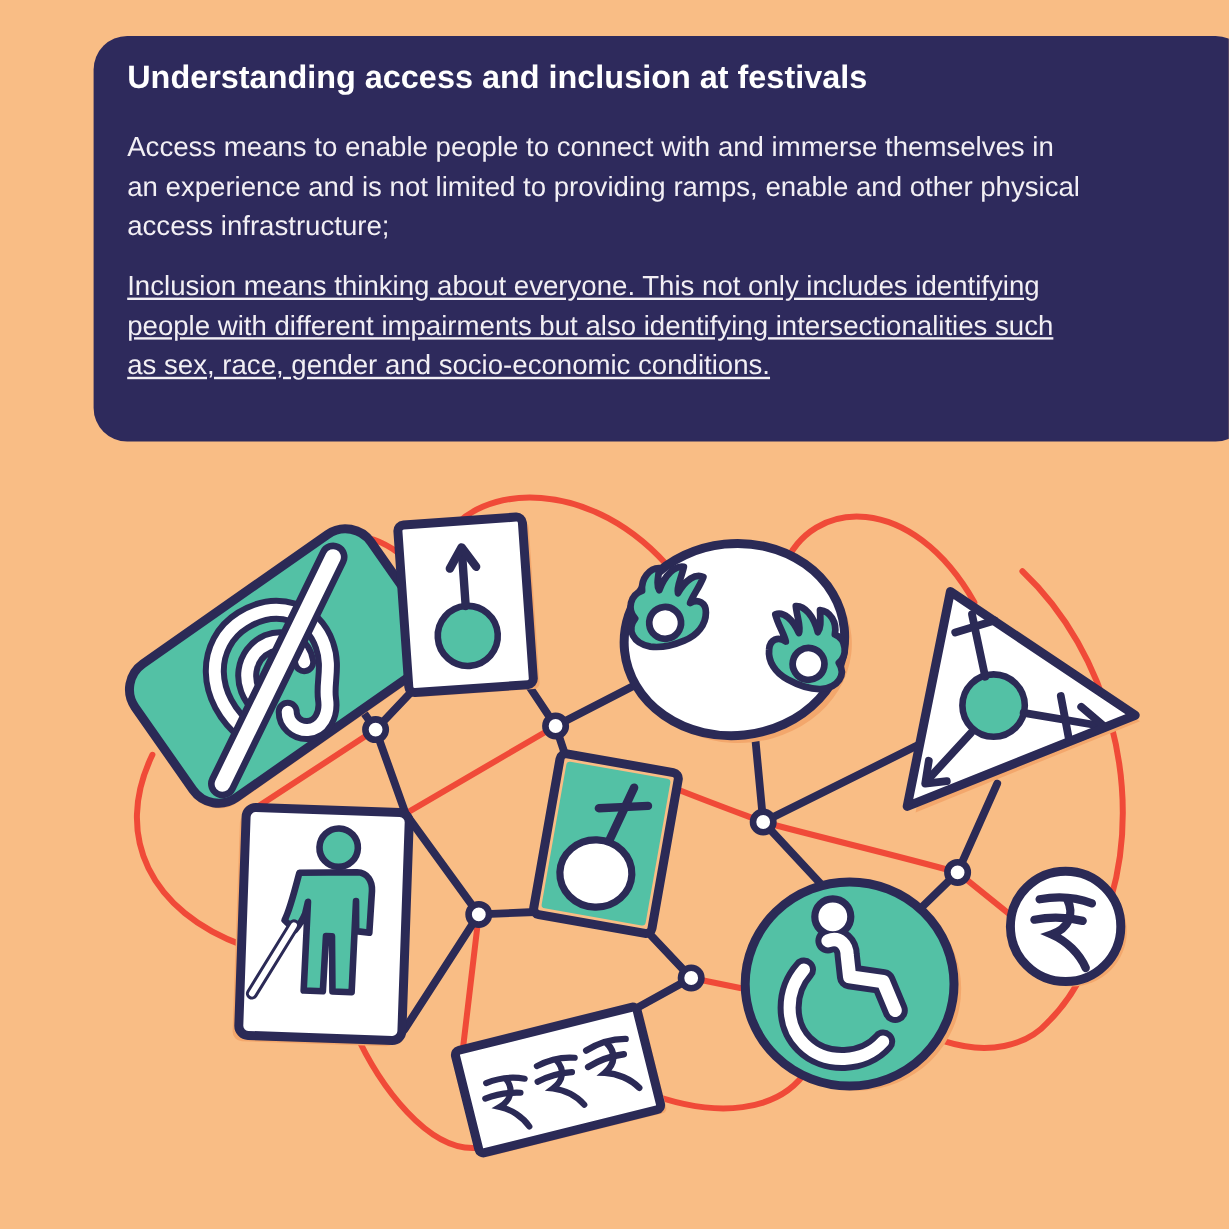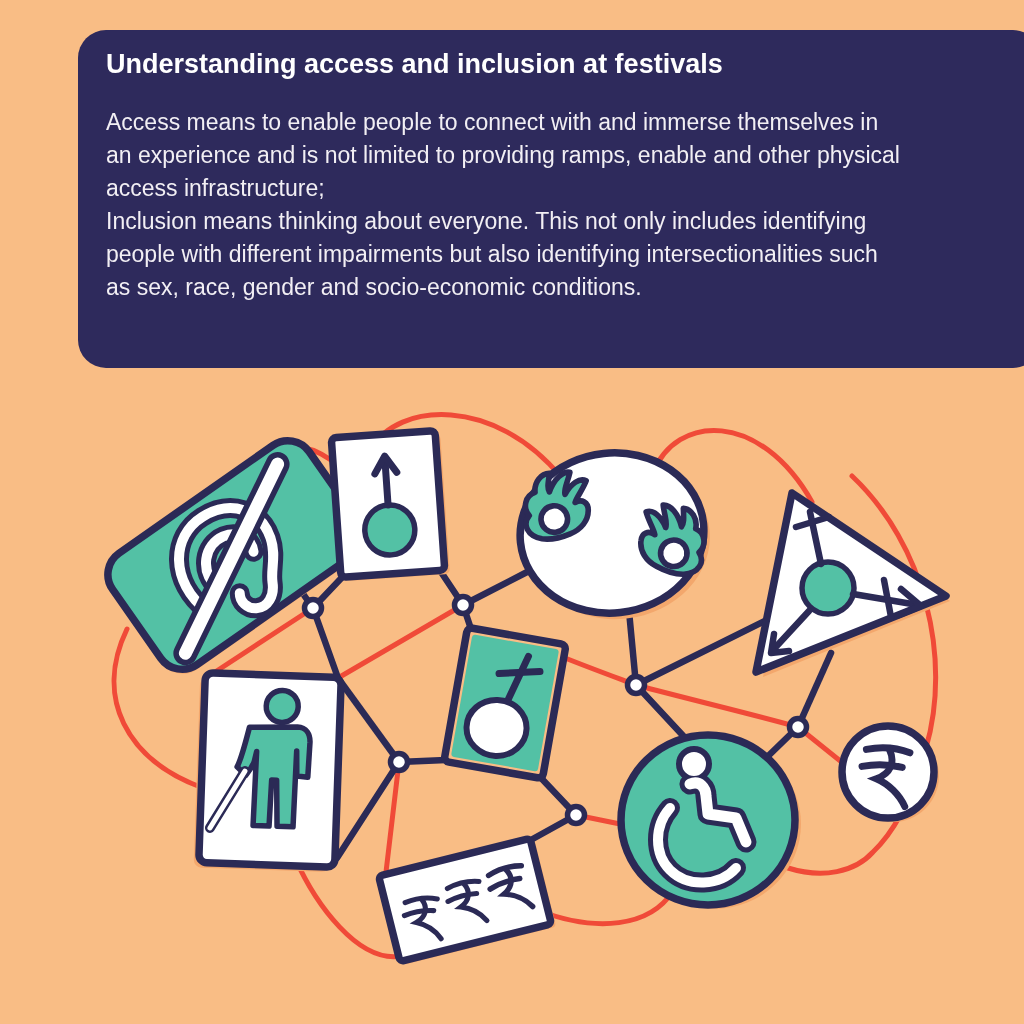--- a/index.html
+++ b/index.html
@@ -15,21 +15,21 @@
     padding:17px 30px 0 28px;color:#f2eff4;
   }
   .panel h1{
     margin:0;font-size:27px;line-height:34px;font-weight:700;color:#ffffff;
     letter-spacing:0px;
   }
   .panel p{
     margin:0;font-size:23px;line-height:33px;font-weight:400;max-width:800px;
   }
   .panel p.p1{margin-top:25px;}
-  .panel p.p2{}
+  .panel p.p2{margin-top:17px;text-decoration:underline;}
   svg .navyline{stroke:#2b2a56;stroke-width:6.5;stroke-linecap:round;fill:none;}
   svg .redline{stroke:#f04a38;stroke-width:5;stroke-linecap:round;fill:none;}
   svg .node{fill:#ffffff;stroke:#2b2a56;stroke-width:5.5;}
   svg .shadow{fill:#f3a76c;stroke:none;}
   svg .cardw{fill:#ffffff;stroke:#2b2a56;stroke-width:7.5;stroke-linejoin:round;}
   svg .cardt{fill:#53c1a5;stroke:#2b2a56;stroke-width:7.5;stroke-linejoin:round;}
   svg .tealfig{fill:#53c1a5;stroke:#2b2a56;stroke-width:5.5;stroke-linejoin:round;}
   svg .sym{stroke:#2b2a56;stroke-width:7;stroke-linecap:round;stroke-linejoin:round;fill:none;}
   svg .symthin{stroke:#2b2a56;stroke-width:6.5;stroke-linecap:round;stroke-linejoin:round;fill:none;}
   svg .outN{stroke:#2b2a56;fill:none;stroke-linecap:round;stroke-linejoin:round;}

